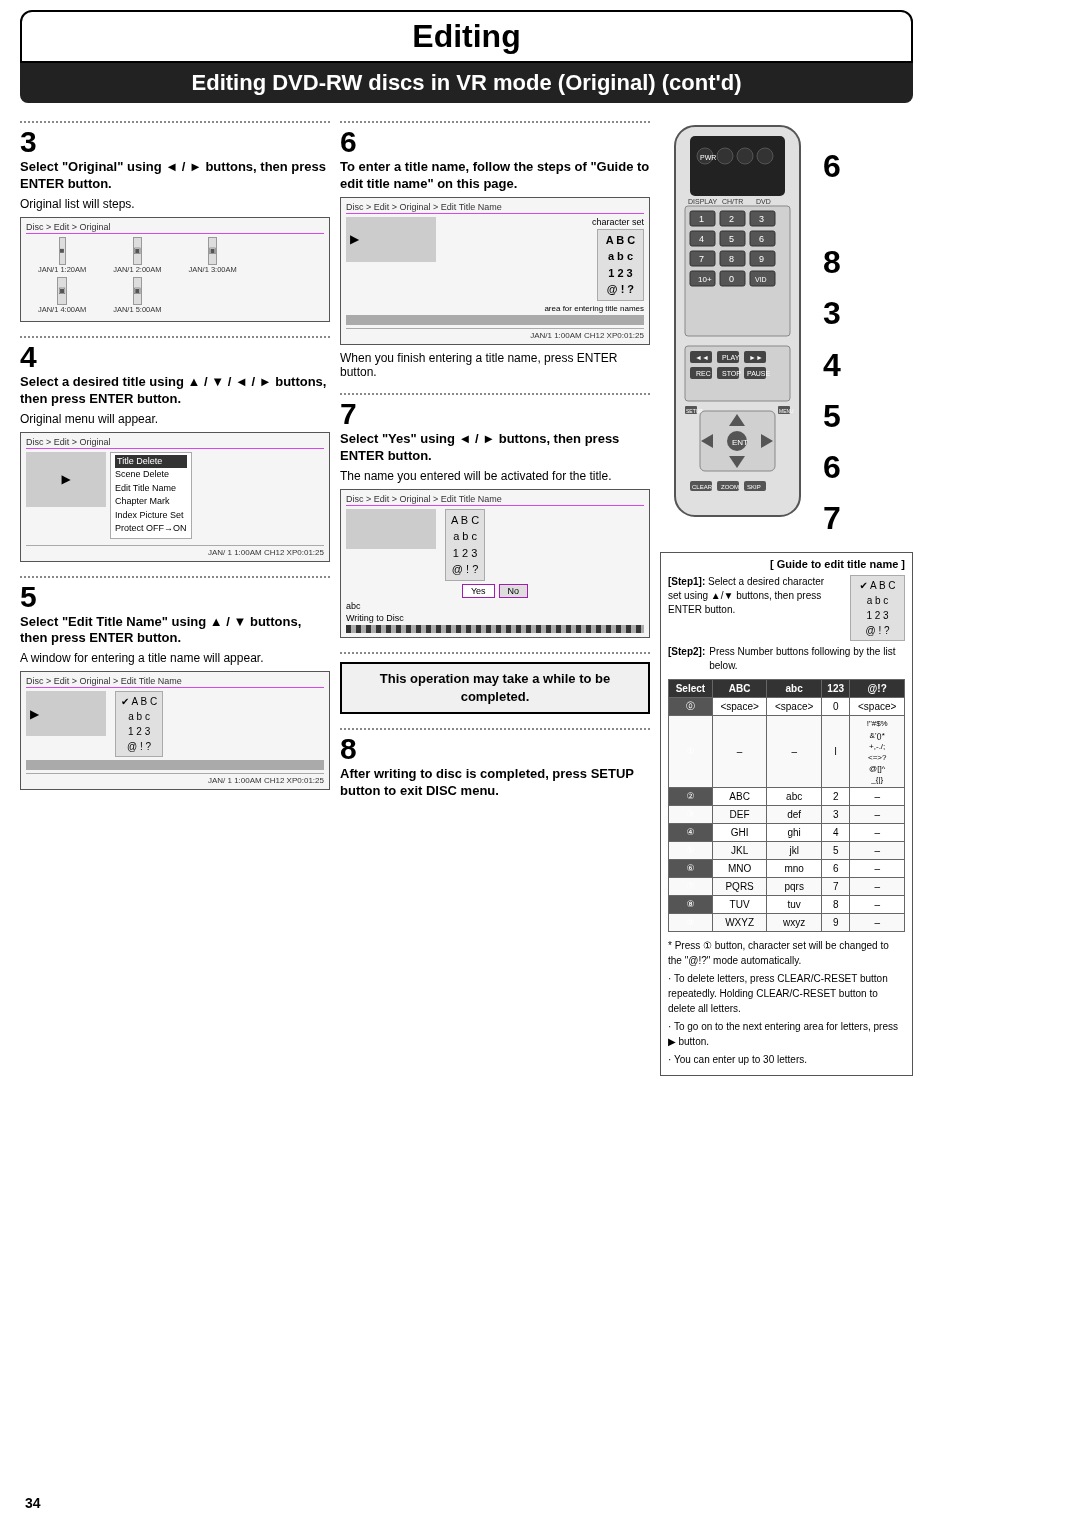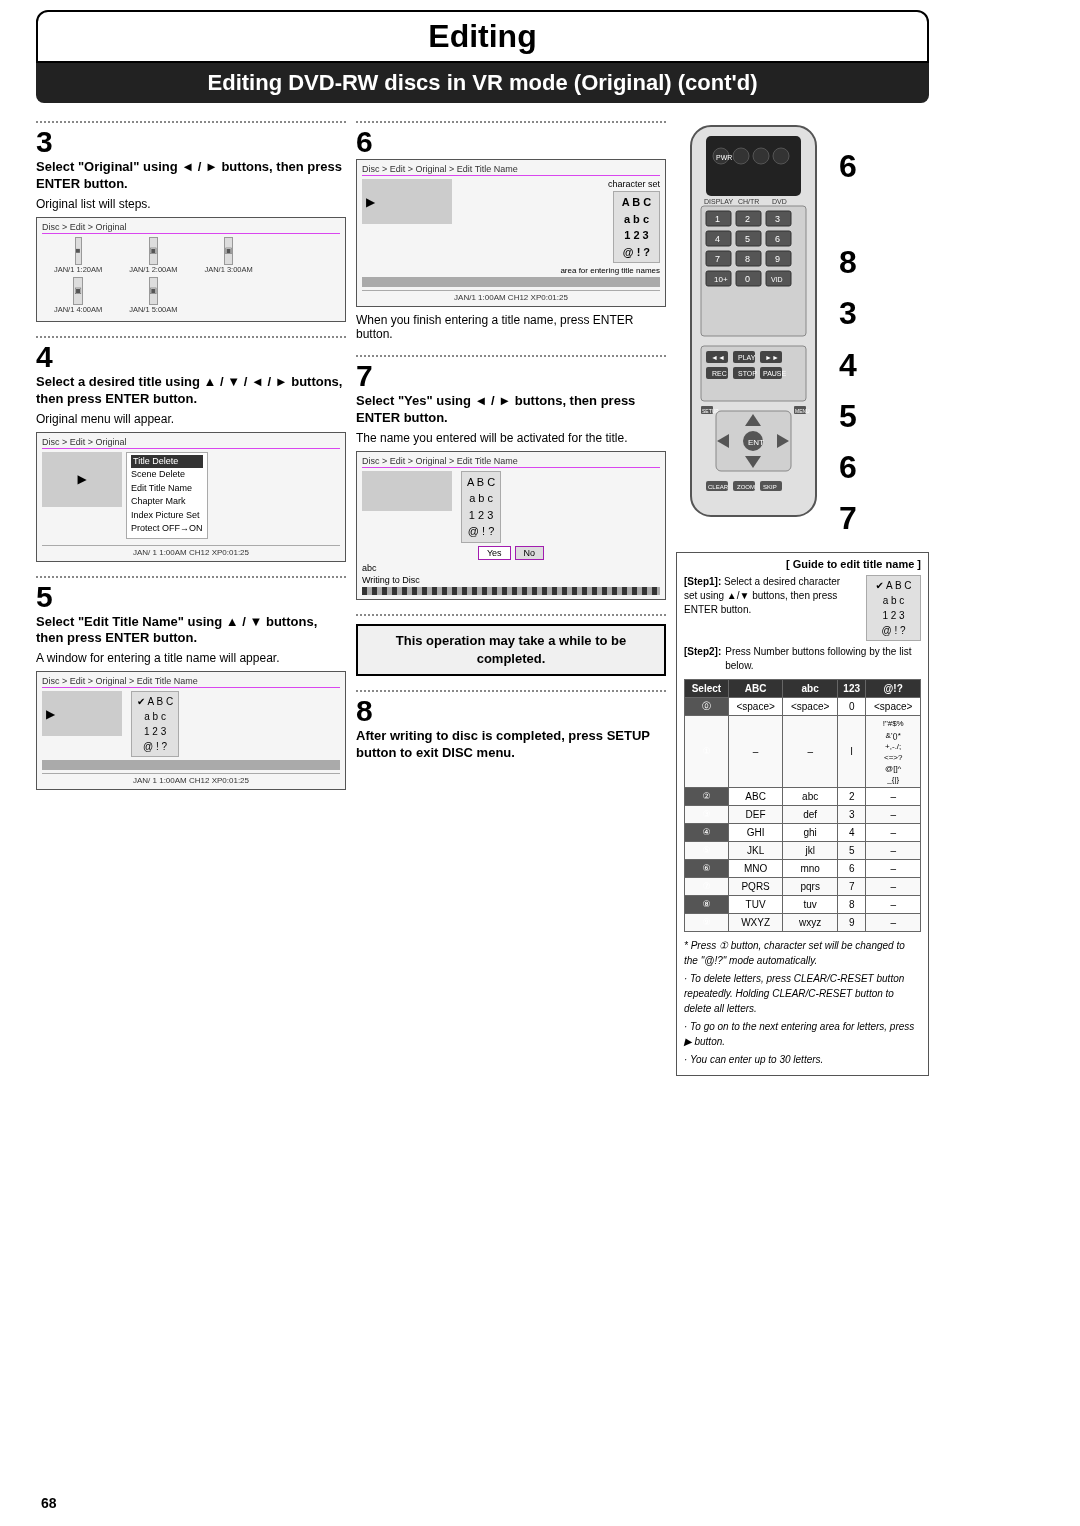--- a/index.html
+++ b/index.html
@@ -9,21 +9,20 @@
       color: #000;
       width: 1080px;
       min-height: 1526px;
       font-size: 13px;
     }
     .page {
       width: 933px;
       min-height: 1526px;
       padding: 10px 20px 20px 20px;
       position: relative;
-      margin-left: 16px;
     }
     
     .main-title {
       text-align: center;
       font-size: 32px;
       font-weight: bold;
       border: 2px solid #000;
       border-radius: 12px 12px 0 0;
       padding: 6px 0;
       margin-bottom: 0;
@@ -114,21 +113,21 @@
       font-size: 7.5px;
       text-align: center;
       color: #333;
     }
     .screen-footer {
       font-size: 8px;
       color: #333;
       border-top: 1px solid #aaa;
       padding-top: 2px;
       display: flex;
-      justify-content: center;
+      justify-content: flex-end;
     }
     .menu-list {
       font-size: 9px;
       line-height: 1.5;
       background: #fff;
       border: 1px solid #aaa;
       padding: 2px 4px;
       float: right;
       margin-bottom: 3px;
     }
@@ -185,21 +184,20 @@
       background: #555;
       color: #fff;
       font-size: 9px;
     }
     .char-table tr:nth-child(even) td { background: #f9f9f9; }
     
     .notes-section {
       font-size: 10px;
       line-height: 1.5;
       margin-top: 6px;
-      font-style: italic;
     }
     .notes-section p { margin-bottom: 3px; }
     
     .page-num {
       position: absolute;
       bottom: 15px;
       left: 25px;
       font-size: 14px;
       font-weight: bold;
     }
@@ -356,20 +354,21 @@
         </div>
       </div>
 
     </div>
 
     <div class="mid-col">
 
       <div class="step-section">
         <div class="step-dots"></div>
         <div class="step-num">6</div>
+        <div class="step-title">To enter a title name, follow the steps of "Guide to edit title name" on this page.</div>
 
         <div class="screen-box">
           <div class="screen-header">Disc &gt; Edit &gt; Original &gt; Edit Title Name</div>
           <div style="display:flex;gap:4px;margin-bottom:3px;">
             <div style="background:#ccc;width:90px;height:45px;flex-shrink:0;display:flex;align-items:center;">
               <span style="font-size:12px;margin-left:4px;">▶</span>
             </div>
             <div style="margin-left:auto;">
               <div style="font-size:9px;text-align:right;margin-bottom:2px;">character set</div>
               <div class="abc-box" style="float:none;font-size:11px;font-weight:bold;">
@@ -645,15 +644,15 @@
             <p>· To delete letters, press CLEAR/C-RESET button repeatedly. Holding CLEAR/C-RESET button to delete all letters.</p>
             <p>· To go on to the next entering area for letters, press ▶ button.</p>
             <p>· You can enter up to 30 letters.</p>
           </div>
         </div>
 
       </div>
     </div>
   </div>
 
-  <div class="page-num">68</div>
+  <div class="page-num">34</div>
 
 </div>
 
 </body></html>

